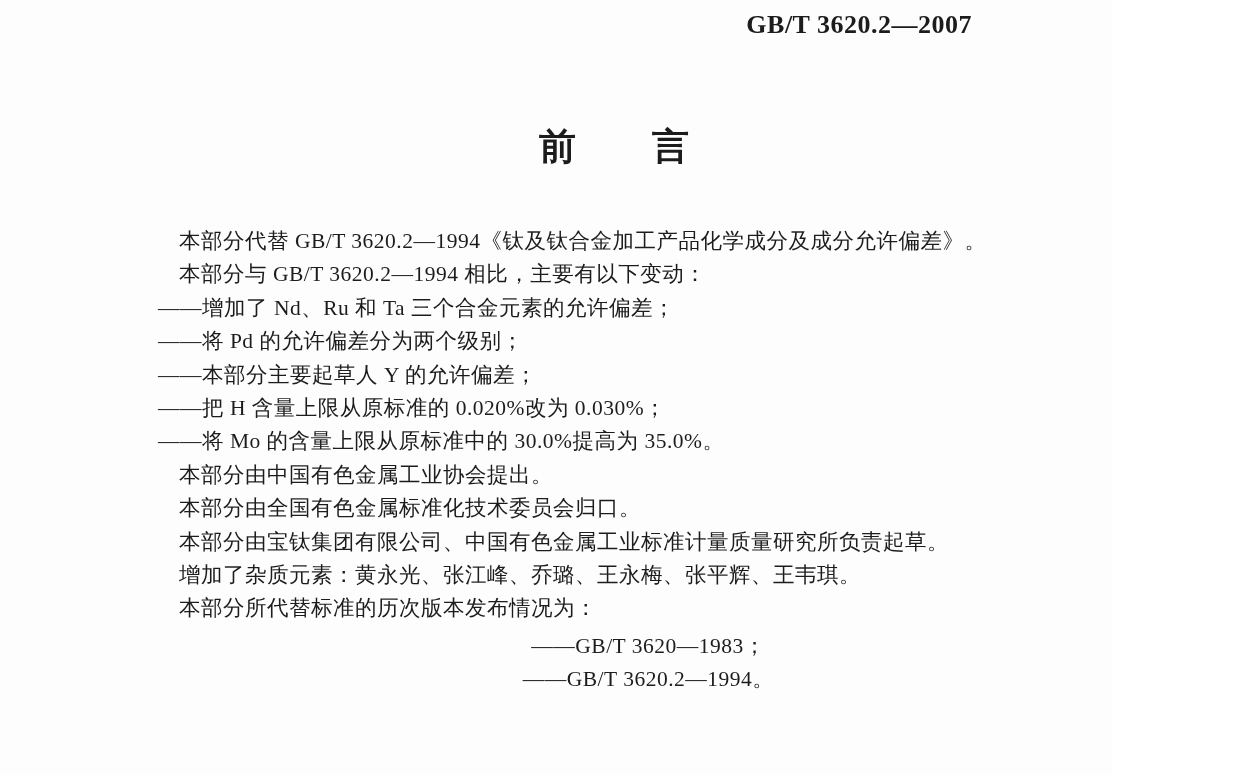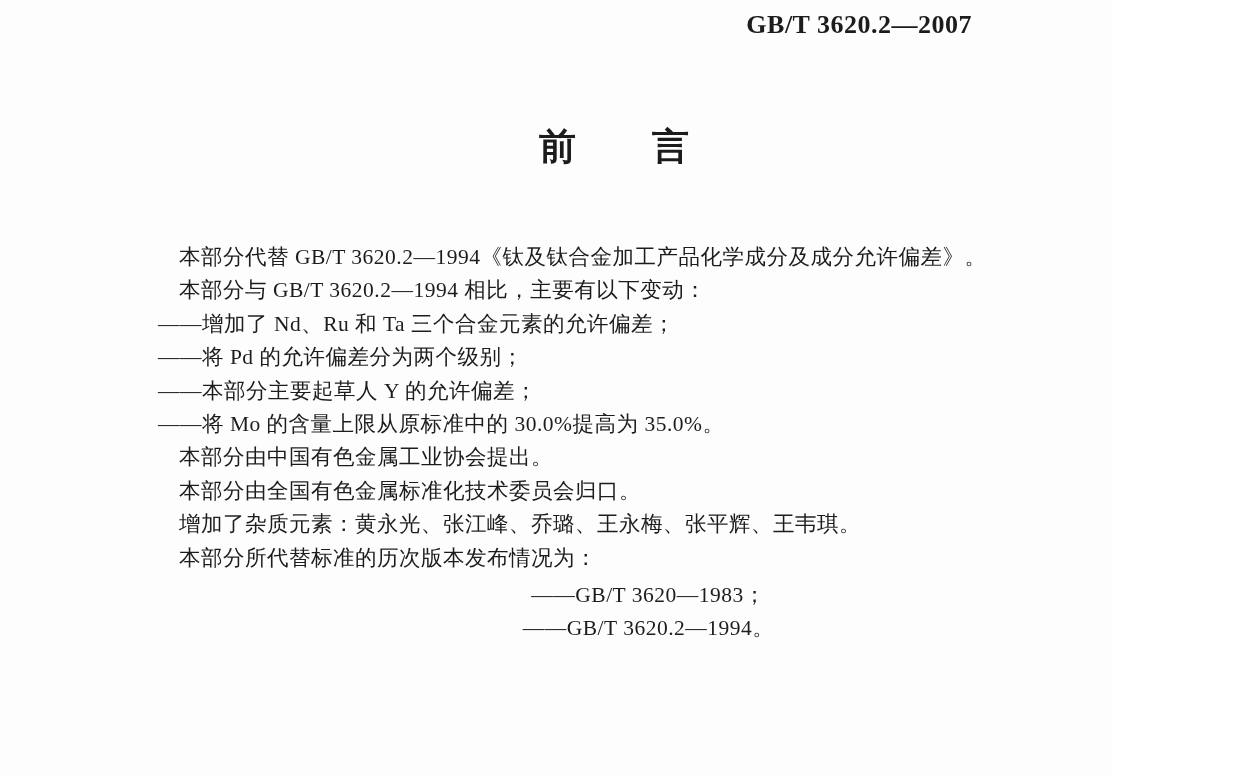--- a/index.html
+++ b/index.html
@@ -37,21 +37,20 @@
   }
   .doc-title .t-part + .t-part {
     margin-left: 76px;
   }
   .foreword {
     position: absolute;
     left: 158px;
     top: 225px;
     width: 960px;
     font-size: 21.5px;
-    margin-top: 16px;
   }
   .line {
     height: 33.4px;
     line-height: 33.4px;
     white-space: nowrap;
     letter-spacing: 0.5px;
   }
   .para { padding-left: 21px; }
   .dash { padding-left: 0; }
   .dash-indent { padding-left: 21px; text-align: center; }
@@ -67,22 +66,24 @@
   <h1 class="doc-title" style="margin:0;">
     <span class="t-part">前</span><span class="t-part">言</span>
   </h1>
 
   <div class="foreword">
     <div class="line para">本部分代替 GB/T 3620.2—1994《钛及钛合金加工产品化学成分及成分允许偏差》。</div>
     <div class="line para">本部分与 GB/T 3620.2—1994 相比，主要有以下变动：</div>
     <div class="line dash">——增加了 Nd、Ru 和 Ta 三个合金元素的允许偏差；</div>
     <div class="line dash">——将 Pd 的允许偏差分为两个级别；</div>
     <div class="line dash">——本部分主要起草人 Y 的允许偏差；</div>
+    <div class="line dash">——把 H 含量上限从原标准的 0.020%改为 0.030%；</div>
     <div class="line dash">——将 Mo 的含量上限从原标准中的 30.0%提高为 35.0%。</div>
     <div class="line para">本部分由中国有色金属工业协会提出。</div>
     <div class="line para">本部分由全国有色金属标准化技术委员会归口。</div>
+    <div class="line para">本部分由宝钛集团有限公司、中国有色金属工业标准计量质量研究所负责起草。</div>
     <div class="line para">增加了杂质元素：黄永光、张江峰、乔璐、王永梅、张平辉、王韦琪。</div>
     <div class="line para">本部分所代替标准的历次版本发布情况为：</div>
     <div class="line dash-indent gap-before">——GB/T 3620—1983；</div>
     <div class="line dash-indent">——GB/T 3620.2—1994。</div>
   </div>
 
 </div>
 
 </body></html>

